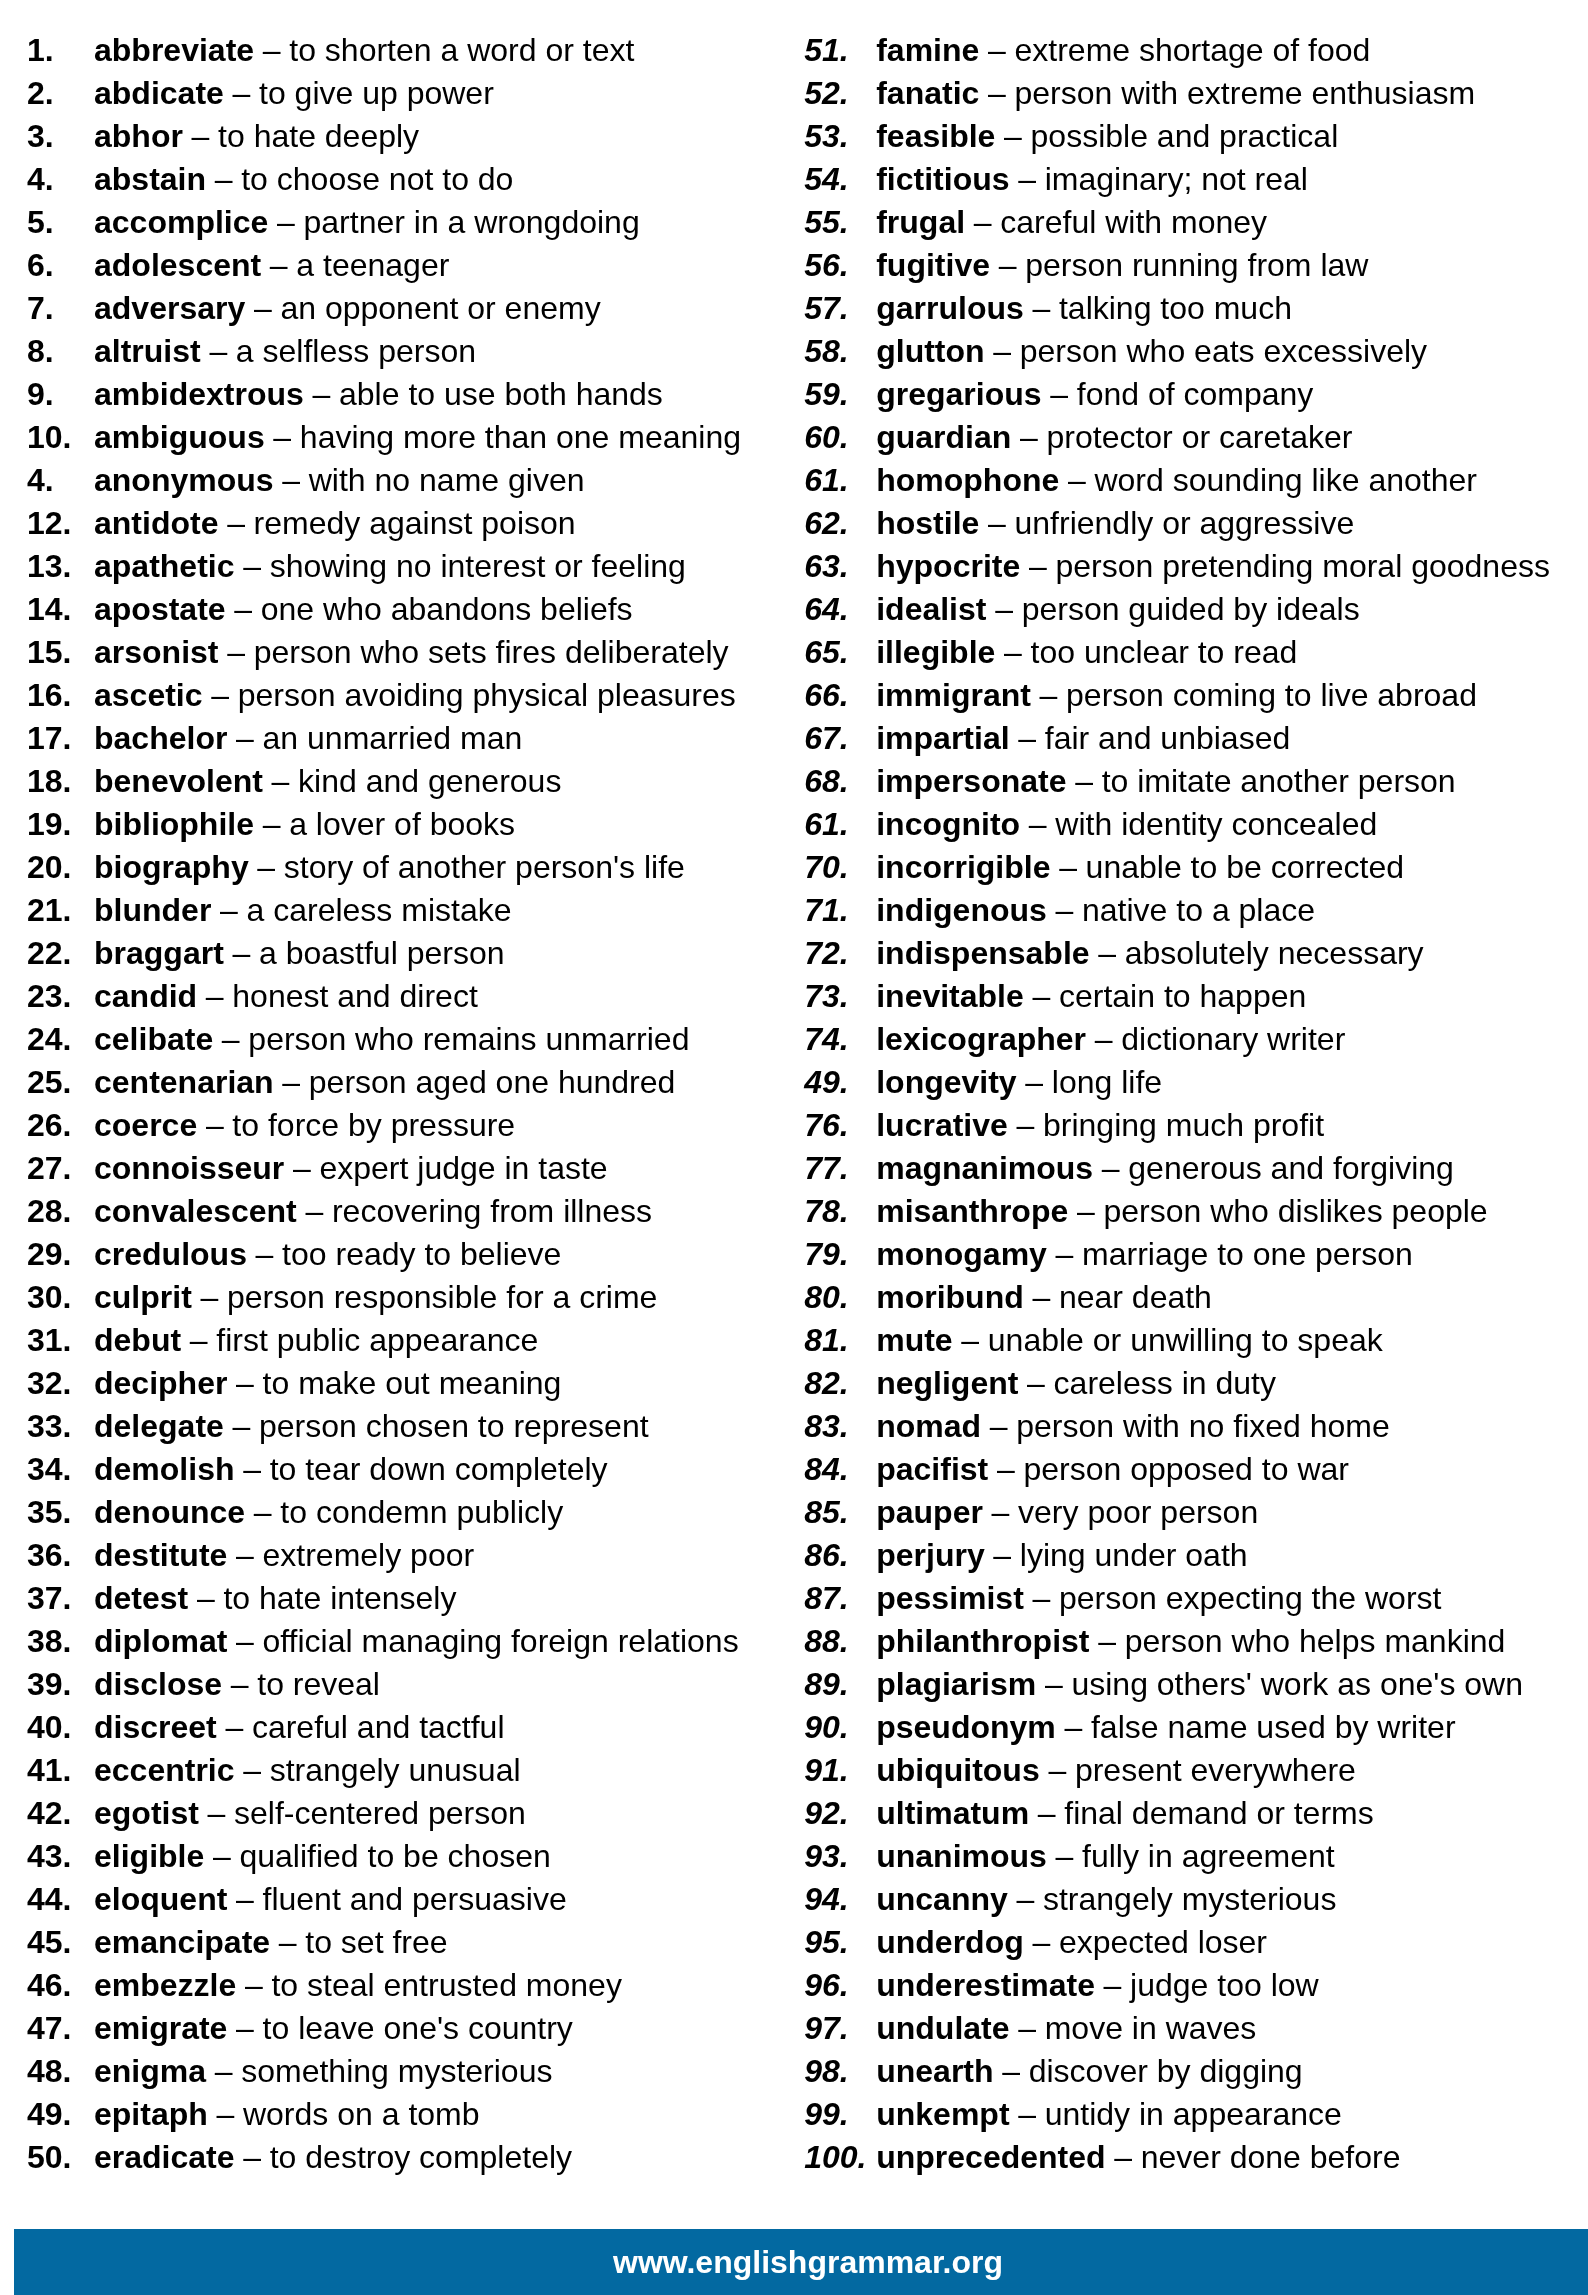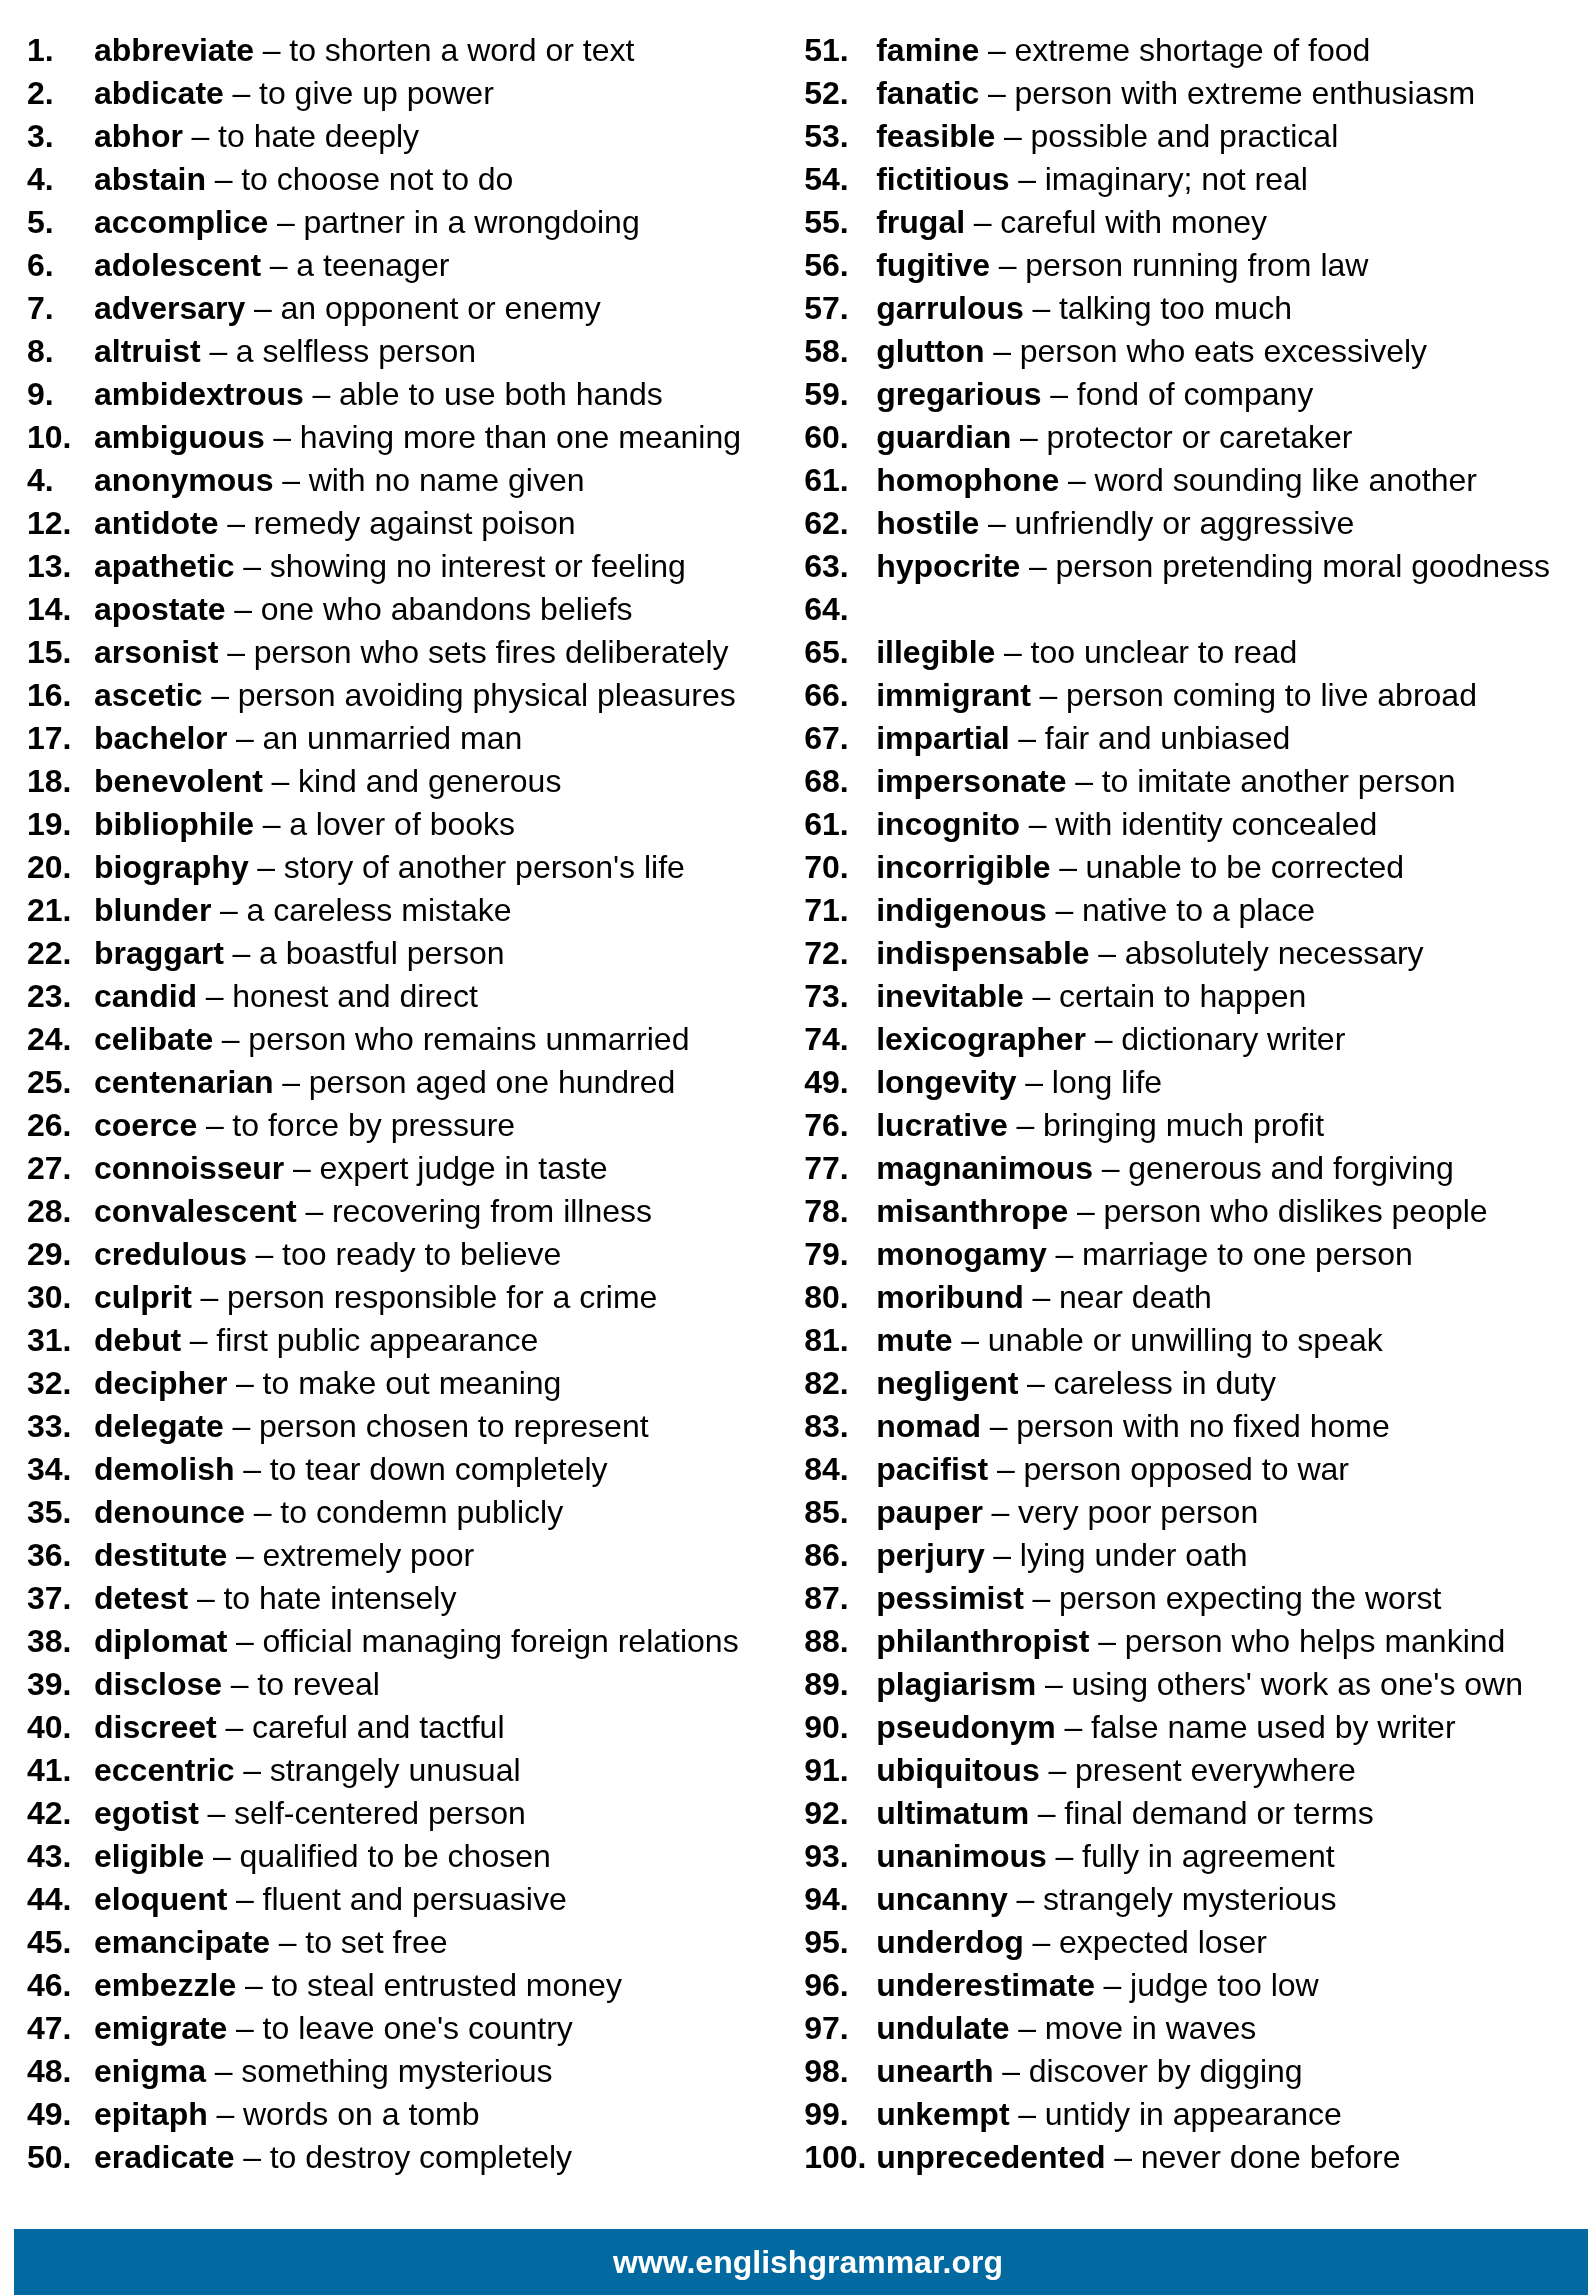--- a/index.html
+++ b/index.html
@@ -28,21 +28,21 @@
     font-size: 32px;
     display: flex;
     white-space: nowrap;
   }
   .num {
     font-weight: bold;
     min-width: 67px;
     flex: 0 0 auto;
     text-align: left;
   }
-  .col-right .num { min-width: 72px; }
+  .col-right .num { min-width: 72px; font-style: italic; }
   .word { font-weight: bold; }
   .sep { margin: 0 8.7px; }
   .def { font-weight: normal; }
   footer {
     position: absolute;
     left: 14px; top: 2229px;
     width: 1588px; height: 67px;
     background: #0369a1;
     display: flex;
     align-items: center;
@@ -308,20 +308,21 @@
       <div class="row">
         <span class="num">62.</span>
         <span class="entry"><b class="word">hostile</b><span class="sep">–</span><span class="def">unfriendly or aggressive</span></span>
       </div>
       <div class="row">
         <span class="num">63.</span>
         <span class="entry"><b class="word">hypocrite</b><span class="sep">–</span><span class="def">person pretending moral goodness</span></span>
       </div>
       <div class="row">
         <span class="num">64.</span>
+        <span class="entry"><b class="word">idealist</b><span class="sep">–</span><span class="def">person guided by ideals</span></span>
       </div>
       <div class="row">
         <span class="num">65.</span>
         <span class="entry"><b class="word">illegible</b><span class="sep">–</span><span class="def">too unclear to read</span></span>
       </div>
       <div class="row">
         <span class="num">66.</span>
         <span class="entry"><b class="word">immigrant</b><span class="sep">–</span><span class="def">person coming to live abroad</span></span>
       </div>
       <div class="row">

